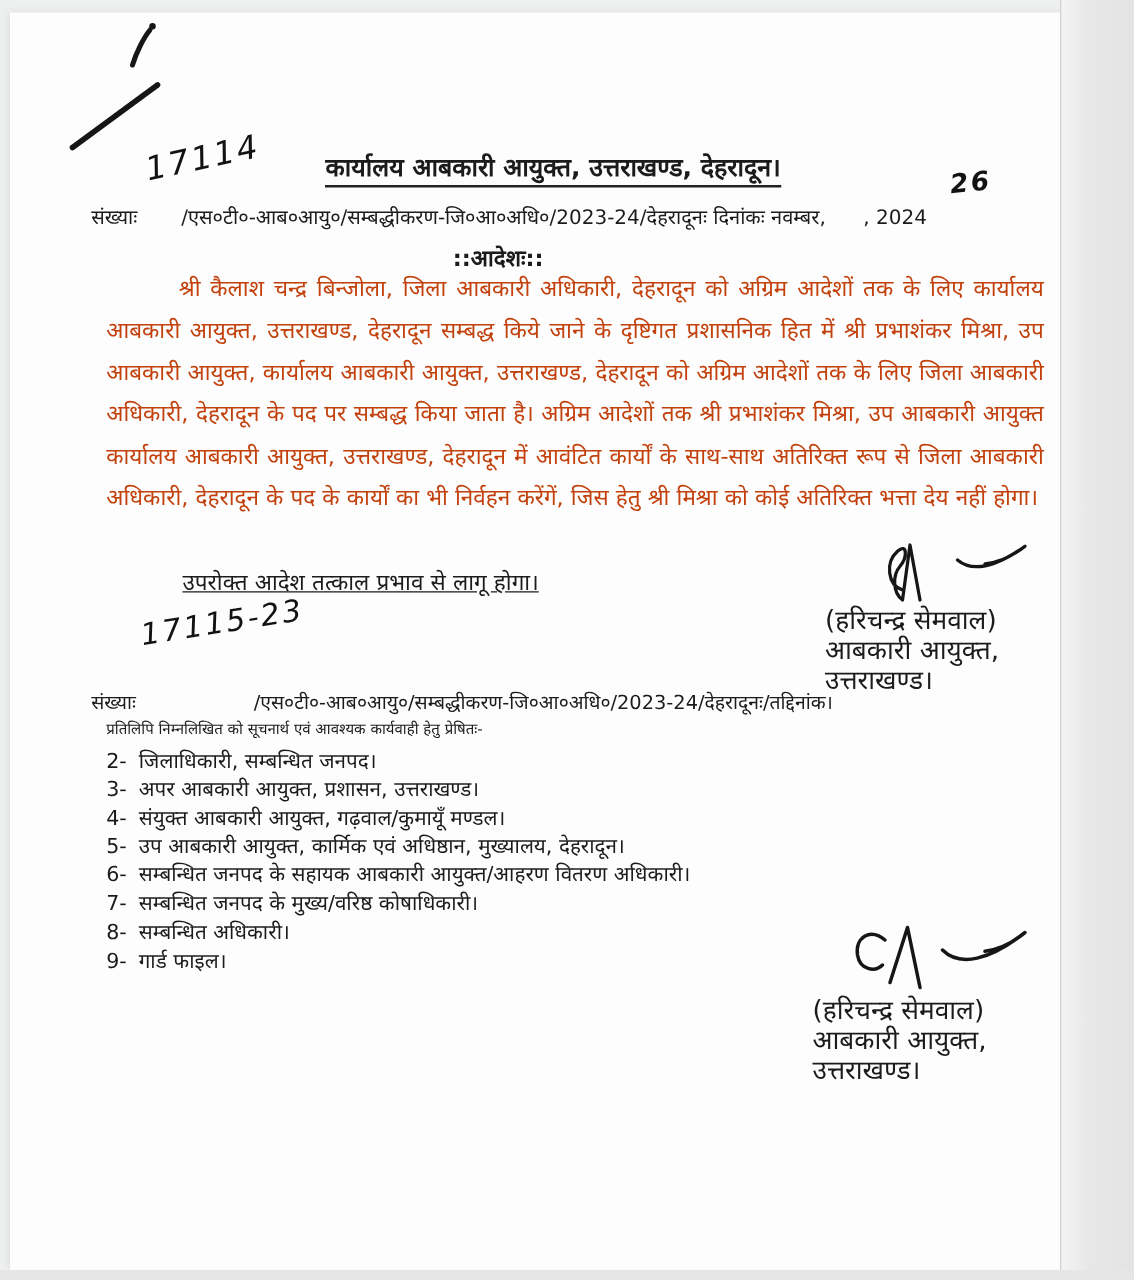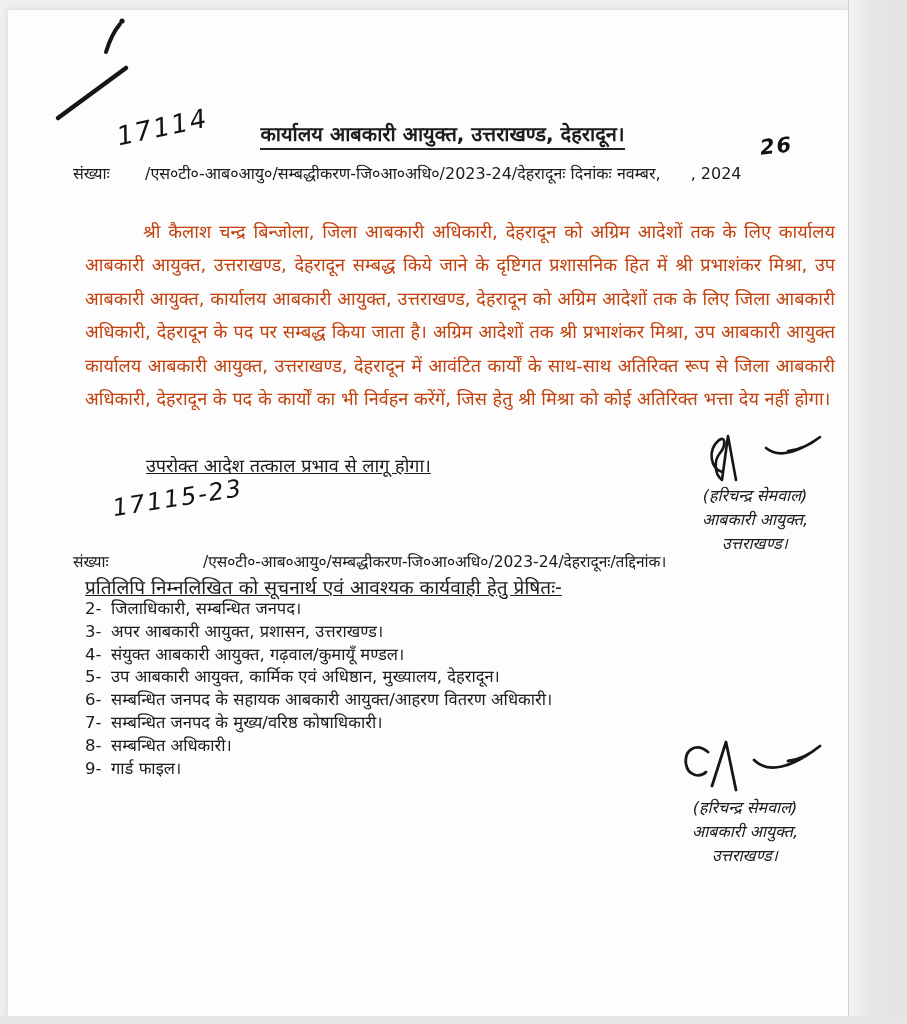--- a/index.html
+++ b/index.html
@@ -44,25 +44,25 @@
   .ref-label2{display:inline-block;width:130px;}
   .ref-year{margin-left:30px;}
   .order-heading{left:0;right:60px;top:184px;text-align:center;font-size:18px;font-weight:bold;}
   .paragraph{
     left:77px;top:205px;width:750px;
     font-size:18px;line-height:33.4px;
     text-align:justify;text-indent:58px;
     color:#c2410c;
   }
   .effect-line{left:138px;top:443px;font-size:18px;text-decoration:underline;}
-  .sig-block{width:190px;text-align:center;font-size:16px;line-height:24px;font-style:italic;}
+  .sig-block{width:190px;text-align:left;font-size:21px;line-height:24px;}
   .sig1{left:652px;top:418px;}
   .sig2{left:642px;top:726px;}
   .sig-block svg{display:block;margin:0 auto -2px auto;}
-  .copy-heading{left:77px;top:564px;font-size:19px;text-decoration:underline;}
+  .copy-heading{left:77px;top:564px;font-size:12px;}
   .copy-list{left:77px;top:588px;width:700px;font-size:16.5px;}
   .li{line-height:22.8px;white-space:nowrap;}
   .num{display:inline-block;width:26px;}
   .stroke{stroke:#161616;fill:none;stroke-linecap:round;stroke-linejoin:round;}
 </style>
 </head>
 <body>
 
 <div class="page">
 
@@ -78,20 +78,21 @@
 
   <div class="abs title-row">
     <span class="title">कार्यालय आबकारी आयुक्त, उत्तराखण्ड, देहरादून।</span>
   </div>
 
   <div class="abs ref-line ref1">
     <span class="ref-label1">संख्याः</span><span>/एस०टी०-आब०आयु०/सम्बद्धीकरण-जि०आ०अधि०/2023-24/देहरादूनः दिनांकः नवम्बर,</span><span class="ref-year">, 2024</span>
   </div>
   <div class="abs hand hw-day">26</div>
 
+  <div class="abs order-heading">::आदेशः::</div>
 
   <div class="abs paragraph">श्री कैलाश चन्द्र बिन्जोला, जिला आबकारी अधिकारी, देहरादून को अग्रिम आदेशों तक के लिए कार्यालय आबकारी आयुक्त, उत्तराखण्ड, देहरादून सम्बद्ध किये जाने के दृष्टिगत प्रशासनिक हित में श्री प्रभाशंकर मिश्रा, उप आबकारी आयुक्त, कार्यालय आबकारी आयुक्त, उत्तराखण्ड, देहरादून को अग्रिम आदेशों तक के लिए जिला आबकारी अधिकारी, देहरादून के पद पर सम्बद्ध किया जाता है। अग्रिम आदेशों तक श्री प्रभाशंकर मिश्रा, उप आबकारी आयुक्त कार्यालय आबकारी आयुक्त, उत्तराखण्ड, देहरादून में आवंटित कार्यों के साथ-साथ अतिरिक्त रूप से जिला आबकारी अधिकारी, देहरादून के पद के कार्यों का भी निर्वहन करेंगें, जिस हेतु श्री मिश्रा को कोई अतिरिक्त भत्ता देय नहीं होगा।</div>
 
   <div class="abs effect-line">उपरोक्त आदेश तत्काल प्रभाव से लागू होगा।</div>
 
   <div class="abs sig-block sig1">
     <svg width="170" height="58" viewBox="0 0 170 58">
       <path class="stroke" stroke-width="2.6" d="M52,44 C40,40 38,22 48,13 C56,6 56,18 50,25 C44,32 44,46 52,52 L58,8 L66,52"></path>
       <path class="stroke" stroke-width="2.6" d="M96,20 C108,30 126,26 150,9 C140,17 128,22 118,23"></path>
     </svg>

